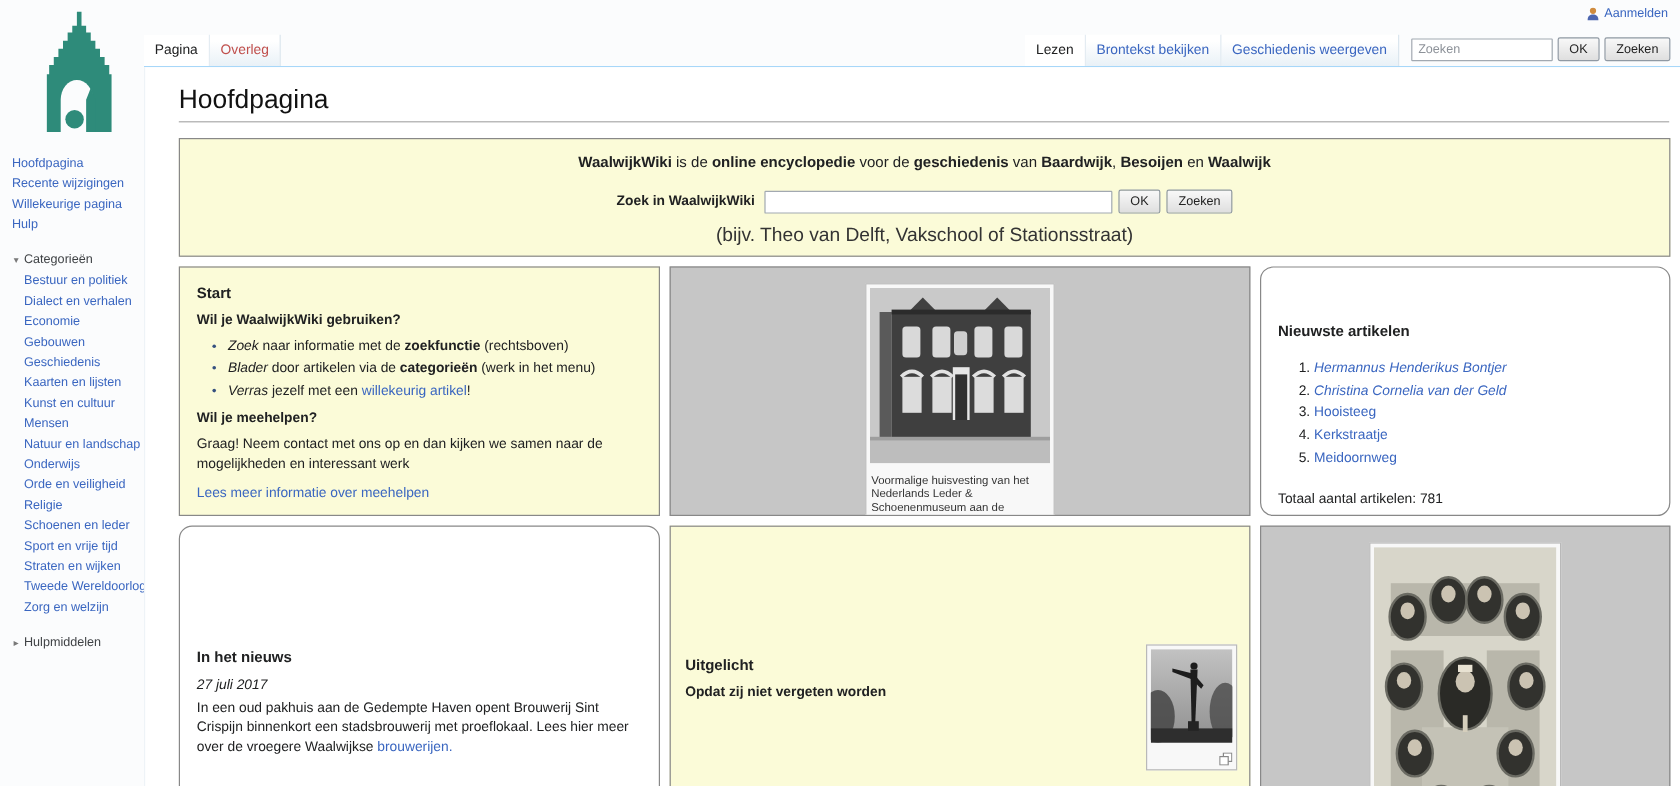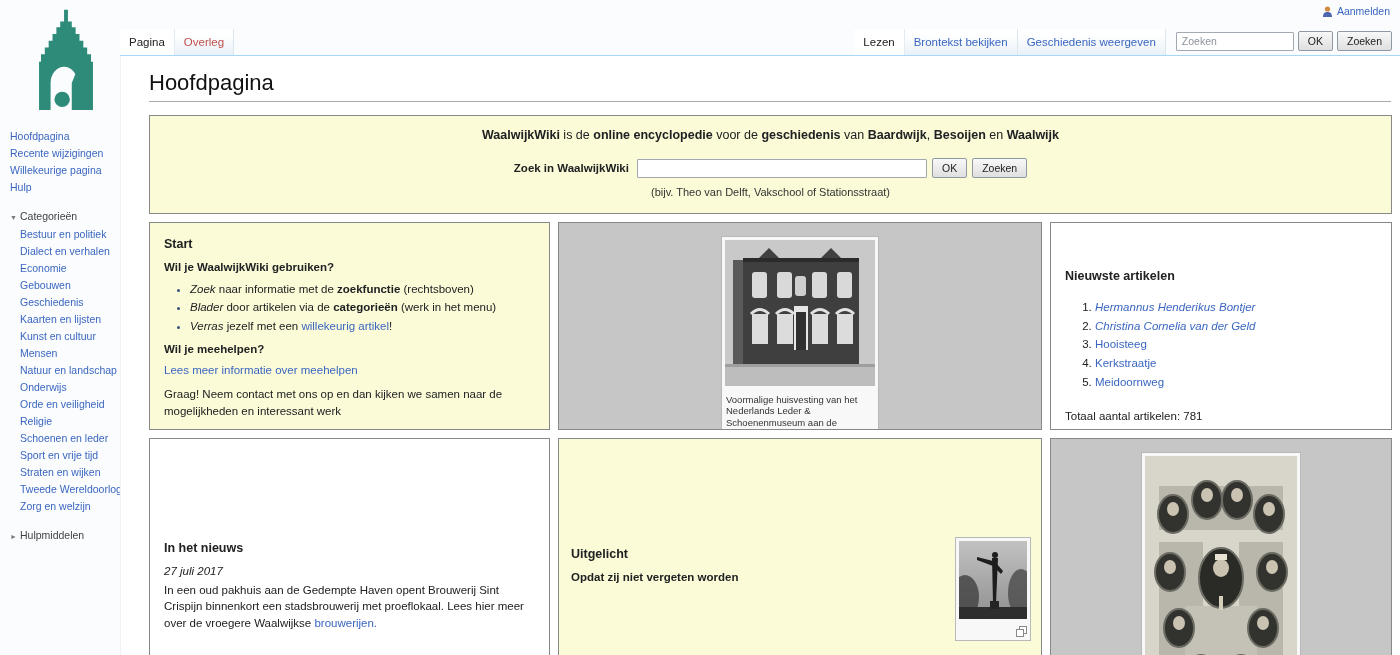--- a/index.html
+++ b/index.html
@@ -40,29 +40,29 @@
   .top-search input { width:118px; }
 
   
   .content { position:absolute; top:56px; left:0; right:0; bottom:0; background:#fff; padding:14px 9px 0 28px; border-left:1px solid #eef3f7; }
   h1.pagetitle { font-size:22px; font-weight:400; color:#111; padding-bottom:5px; border-bottom:1px solid #aaa; margin-bottom:13px; }
 
   .grid { display:grid; grid-template-columns:401px 484px 342px; grid-template-rows:99px 208px 360px; gap:8px; width:1243px; }
   .box { border:1px solid #888; overflow:hidden; font-size:11.5px; line-height:1.45; }
   .yellow { background:#fbfbd8; }
   .graybg { background:#c6c6c6; }
-  .whitebg { background:#fff; }
+  .whitebg { background:#fff;border-radius:11px; }
 
   
   .banner { grid-column:1 / 4; text-align:center; padding-top:10px; }
   .banner .intro { font-size:12.5px; margin-bottom:14px; }
   .banner .searchline { display:flex; justify-content:center; align-items:center; gap:5px; margin-bottom:7px; }
   .banner .searchline label { font-weight:bold; font-size:11.5px; margin-right:3px; }
   .banner .searchline input { width:290px; }
-  .banner .hint { font-size:11px; color:#333; }
+  .banner .hint { font-size:16px; color:#333; }
 
   
   .startbox { padding:12px 14px; }
   .boxtitle { font-weight:bold; font-size:12.5px; margin-bottom:6px; }
   .startbox .q { font-weight:bold; margin:4px 0 5px 0; }
   .startbox ul { margin:0 0 6px 26px; }
   .startbox li { margin-bottom:2px; color:#35507f; }
   .startbox li > span, .startbox li > em, .startbox li > b { color:#202122; }
   a.blue { color:#3a66c0; text-decoration:none; }
   .startbox p { margin-bottom:7px; }
@@ -197,22 +197,22 @@
 
         <div class="box yellow startbox">
           <div class="boxtitle">Start</div>
           <div class="q">Wil je WaalwijkWiki gebruiken?</div>
           <ul>
             <li><em>Zoek</em><span> naar informatie met de </span><b>zoekfunctie</b><span> (rechtsboven)</span></li>
             <li><em>Blader</em><span> door artikelen via de </span><b>categorieën</b><span> (werk in het menu)</span></li>
             <li><em>Verras</em><span> jezelf met een </span><a href="#" class="blue">willekeurig artikel</a><span>!</span></li>
           </ul>
           <div class="q">Wil je meehelpen?</div>
+          <p>Graag! Neem contact met ons op en dan kijken we samen naar de mogelijkheden en interessant werk</p>
           <p><a href="#" class="blue">Lees meer informatie over meehelpen</a></p>
-          <p>Graag! Neem contact met ons op en dan kijken we samen naar de mogelijkheden en interessant werk</p>
           <p><span>Contact:</span> <a href="#" class="blue">waalwijkwiki@erstelinghe.nl</a><span class="mailicon">✉</span></p>
         </div>
 
         <div class="box graybg museumbox">
           <div class="thumbcard">
             <svg width="150" height="146" viewBox="0 0 150 146">
               <rect width="150" height="146" fill="#c9c9c9"></rect>
               <rect x="8" y="20" width="10" height="106" fill="#5a5a5a"></rect>
               <polygon points="30,22 44,8 58,22" fill="#414141"></polygon>
               <polygon points="92,22 106,8 120,22" fill="#414141"></polygon>

